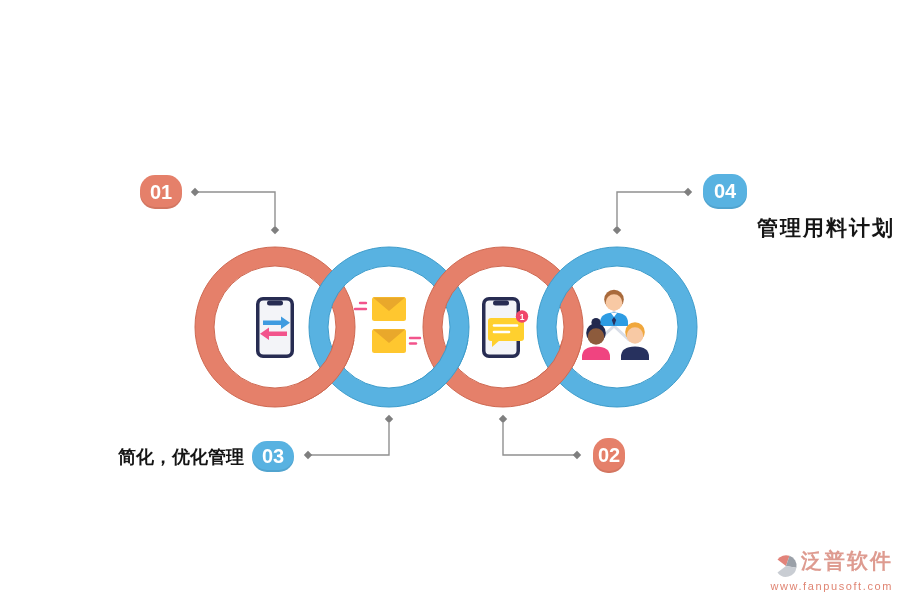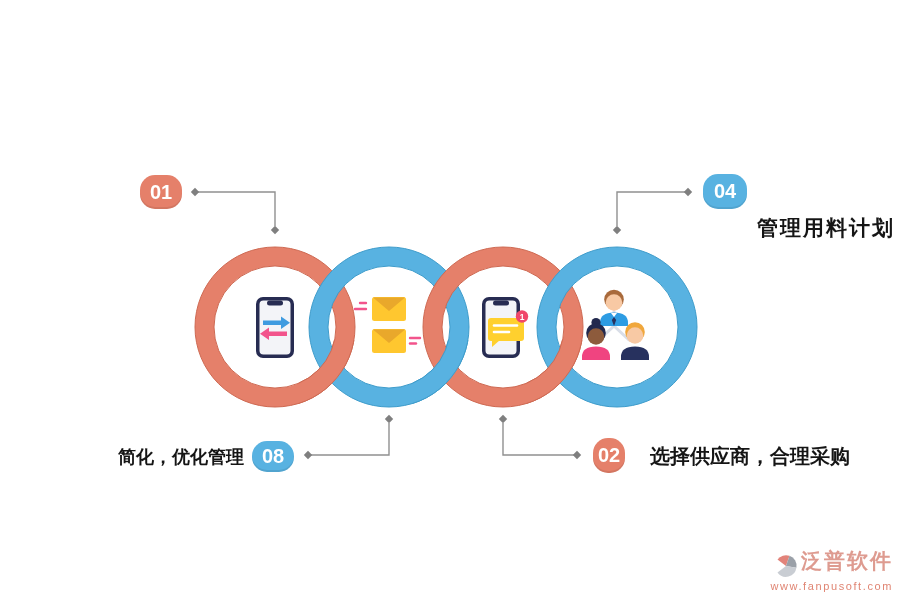--- a/index.html
+++ b/index.html
@@ -153,24 +153,23 @@
       <path d="M786 566 L796.4 567.8 A10.5 10.5 0 0 1 777.5 572.5 Z" fill="#C9CDD3"></path>
     </g>
   </svg>
 
   <div id="badge-1" class="badge coral">01</div>
 
   <div id="badge-4" class="badge blue">04</div>
   <div id="label-4" class="step-label">管理用料计划</div>
 
   <div id="label-3" class="step-label">简化，优化管理</div>
-  <div id="badge-3" class="badge blue">08</div>
+  <div id="badge-3" class="badge blue">03</div>
 
   <div id="badge-2" class="badge coral">02</div>
-  <div id="label-2" class="step-label">选择供应商，合理采购</div>
 
   <div class="watermark">
     <div class="row">
       <span style="width:22px;"></span>
       <span class="name">泛普软件</span>
     </div>
     <div class="url">www.fanpusoft.com</div>
   </div>
 
 </div>

